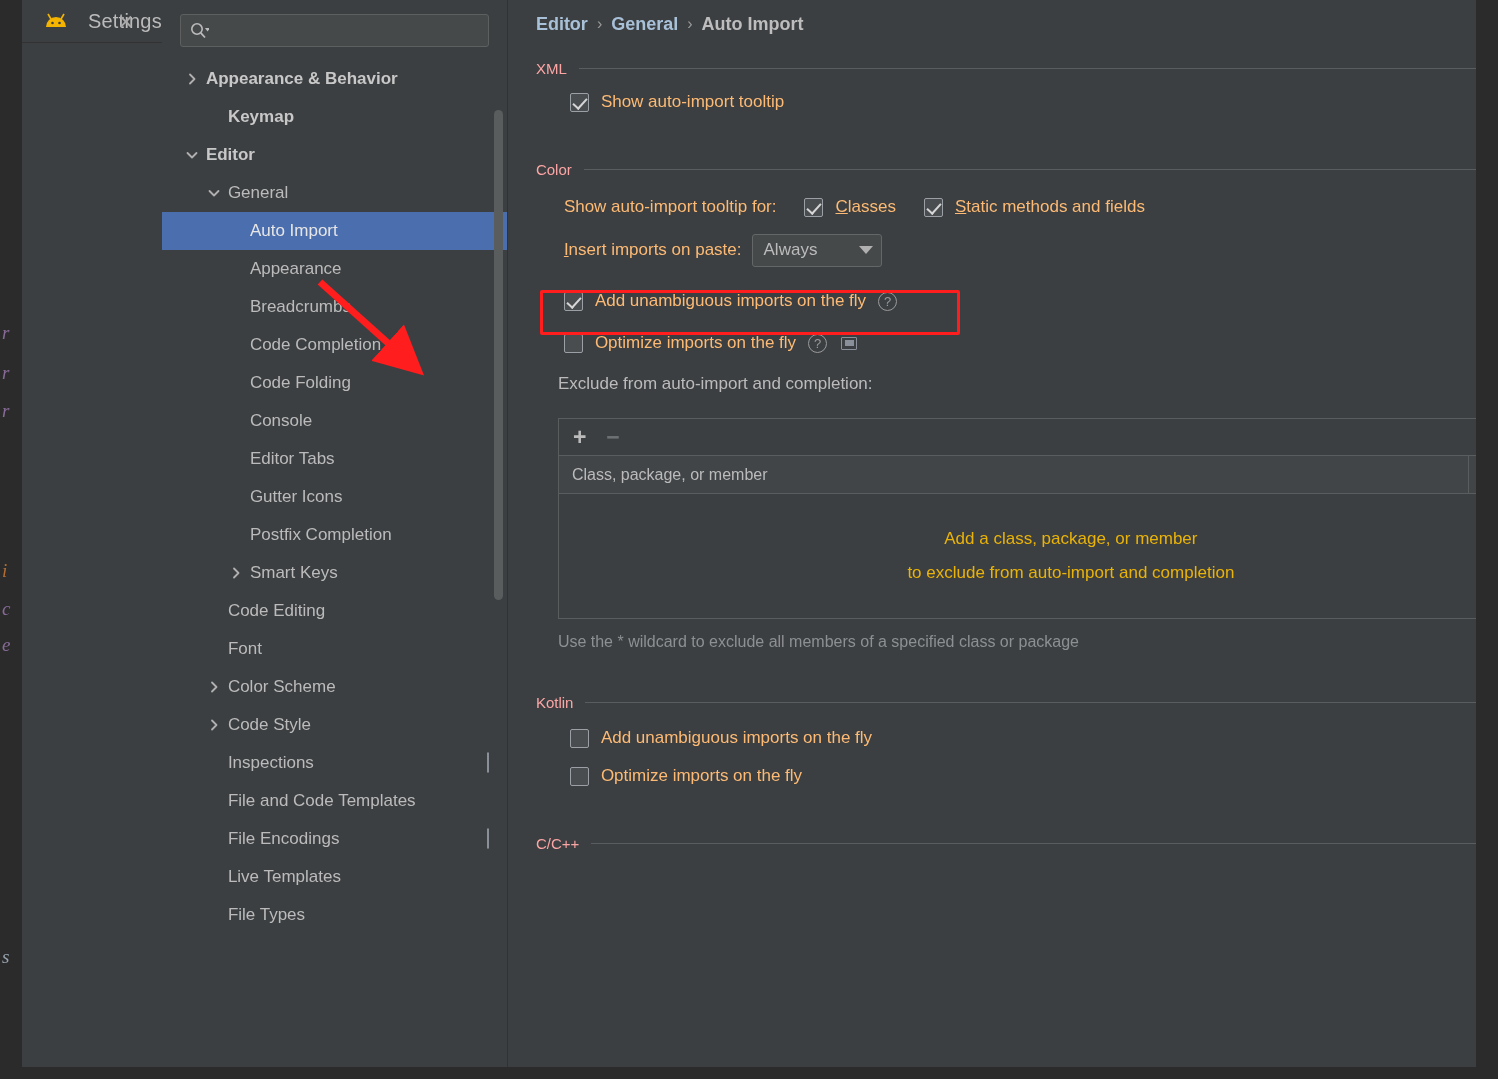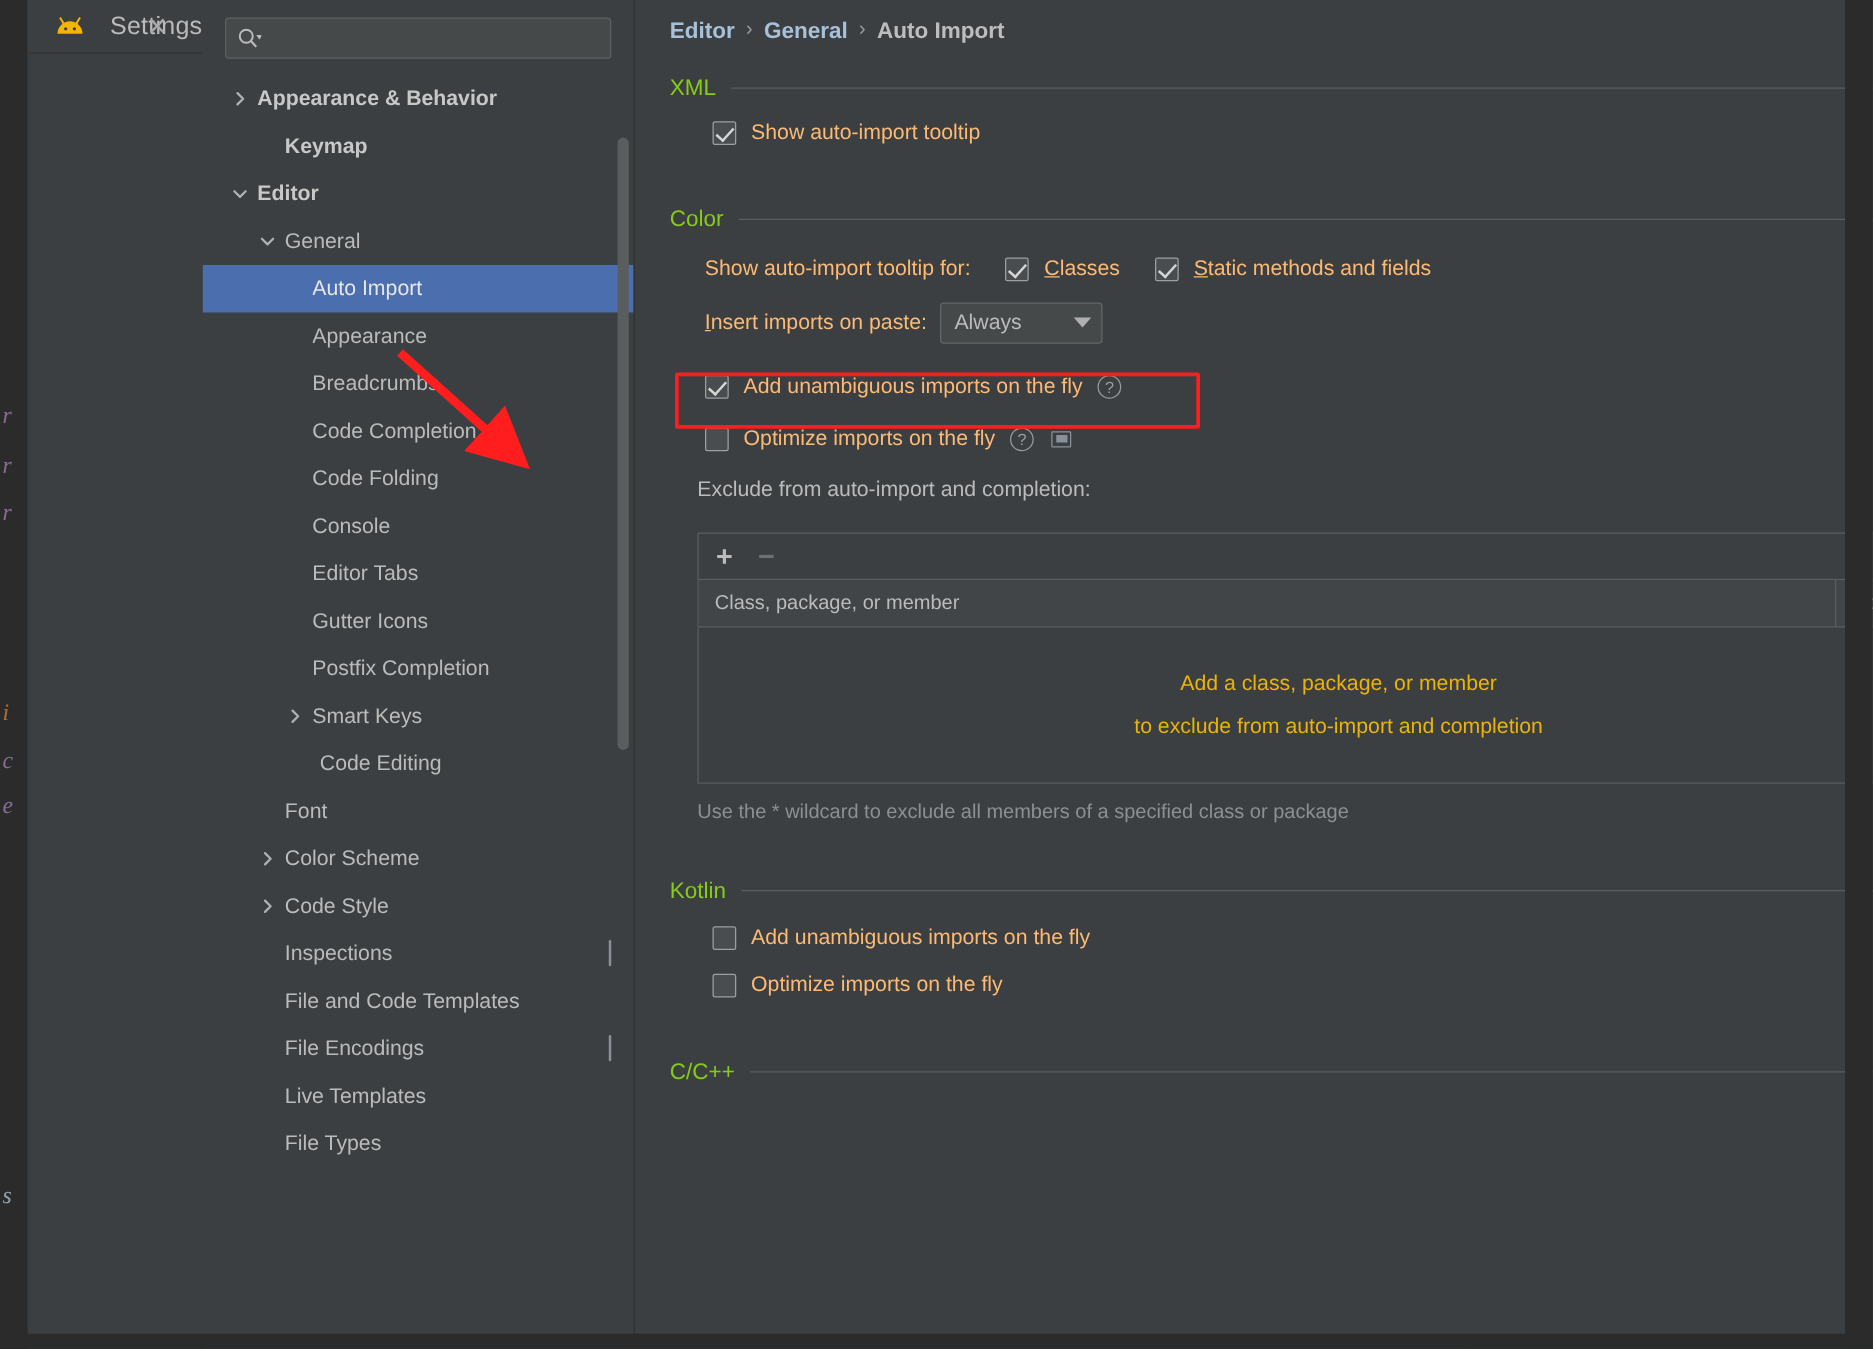--- a/index.html
+++ b/index.html
@@ -64,21 +64,21 @@
           min-width: 0; border-left: 1px solid #323232; }
   .crumbs { height: 48px; display: flex; align-items: center; padding-left: 28px; font-size: 18px;
             font-weight: bold; color: #a8c0d8; position: relative; }
   .crumb-sep { color: #9a9a9a; margin: 0 9px; font-weight: normal; font-size: 16px; }
   .crumb-last { color: #bdbdbd; }
   .navbtns { position: absolute; right: 34px; top: 50%; transform: translateY(-50%);
              display: flex; gap: 22px; color: #9a9a9a; font-size: 22px; }
   .content { flex: 1; padding: 12px 40px 0 28px; overflow: hidden; position: relative; }
 
   .sec { display: flex; align-items: center; margin-bottom: 10px; }
-  .sec-title { font-size: 18px; color: #84cc16; padding-right: 12px; white-space: nowrap; }
+  .sec-title { font-size: 15px; color: #fca5a5; padding-right: 12px; white-space: nowrap; }
   .sec-line { flex: 1; height: 1px; background: #5a5d5e; }
 
   .row { display: flex; align-items: center; height: 30px; margin-bottom: 2px; }
   .indent { margin-left: 34px; }
   .indent2 { margin-left: 28px; }
   .cb { width: 19px; height: 19px; border: 1.6px solid #9aa0a6; border-radius: 2px;
         background: #4a4d4f; position: relative; flex: 0 0 19px; margin-right: 12px; }
   .cb.on::after { content: ""; position: absolute; left: 5px; top: 1px; width: 6px; height: 12px;
         border: solid #d6d6d6; border-width: 0 2.2px 2.2px 0; transform: rotate(42deg); }
   .lbl { font-size: 17px; color: #fdba74; white-space: nowrap; }
@@ -252,21 +252,21 @@
               <span class="node-label">Postfix Completion</span>
             </div>
             <div class="node" style="padding-left: 66px;">
               <span class="arrow">
                 <svg width="16" height="16" viewBox="0 0 16 16">
                   <path d="M6 3.5 L10.5 8 L6 12.5" fill="none" stroke="#b0b0b0" stroke-width="1.8" stroke-linecap="round" stroke-linejoin="round"></path>
                 </svg>
               </span>
               <span class="node-label">Smart Keys</span>
             </div>
-            <div class="node" style="padding-left: 44px; gap: 28px;">
+            <div class="node" style="padding-left: 44px;">
               <span class="arrow"></span>
               <span class="node-label">Code Editing</span>
             </div>
             <div class="node" style="padding-left: 44px;">
               <span class="arrow"></span>
               <span class="node-label">Font</span>
             </div>
             <div class="node" style="padding-left: 44px;">
               <span class="arrow">
                 <svg width="16" height="16" viewBox="0 0 16 16">

